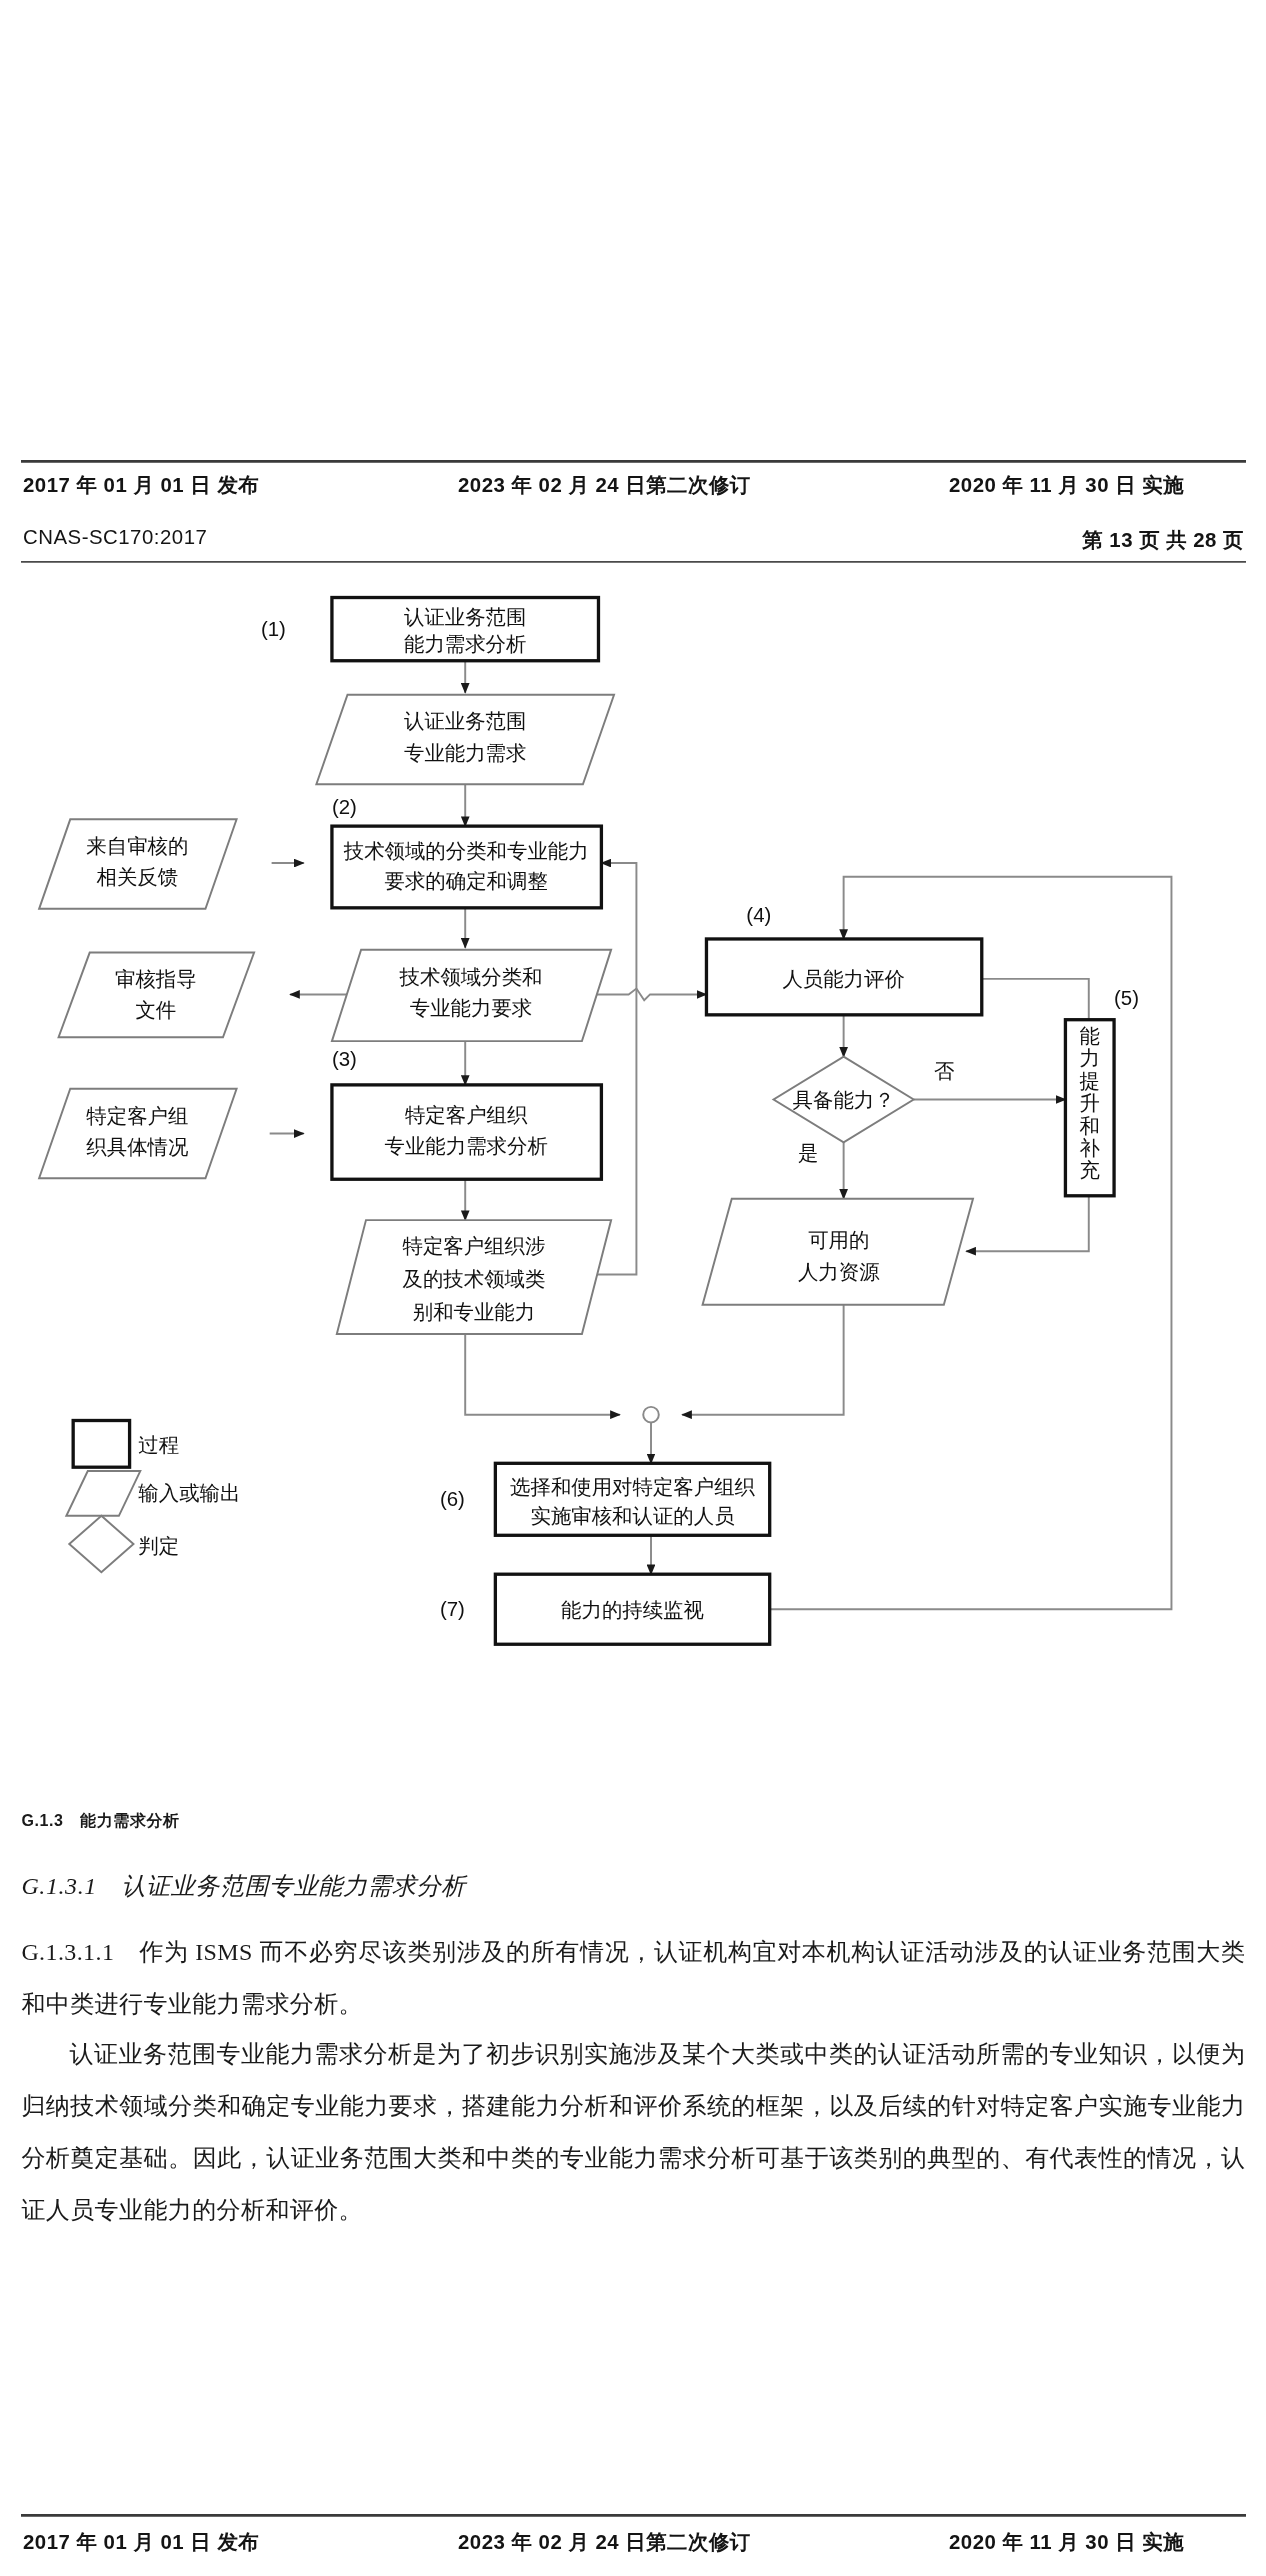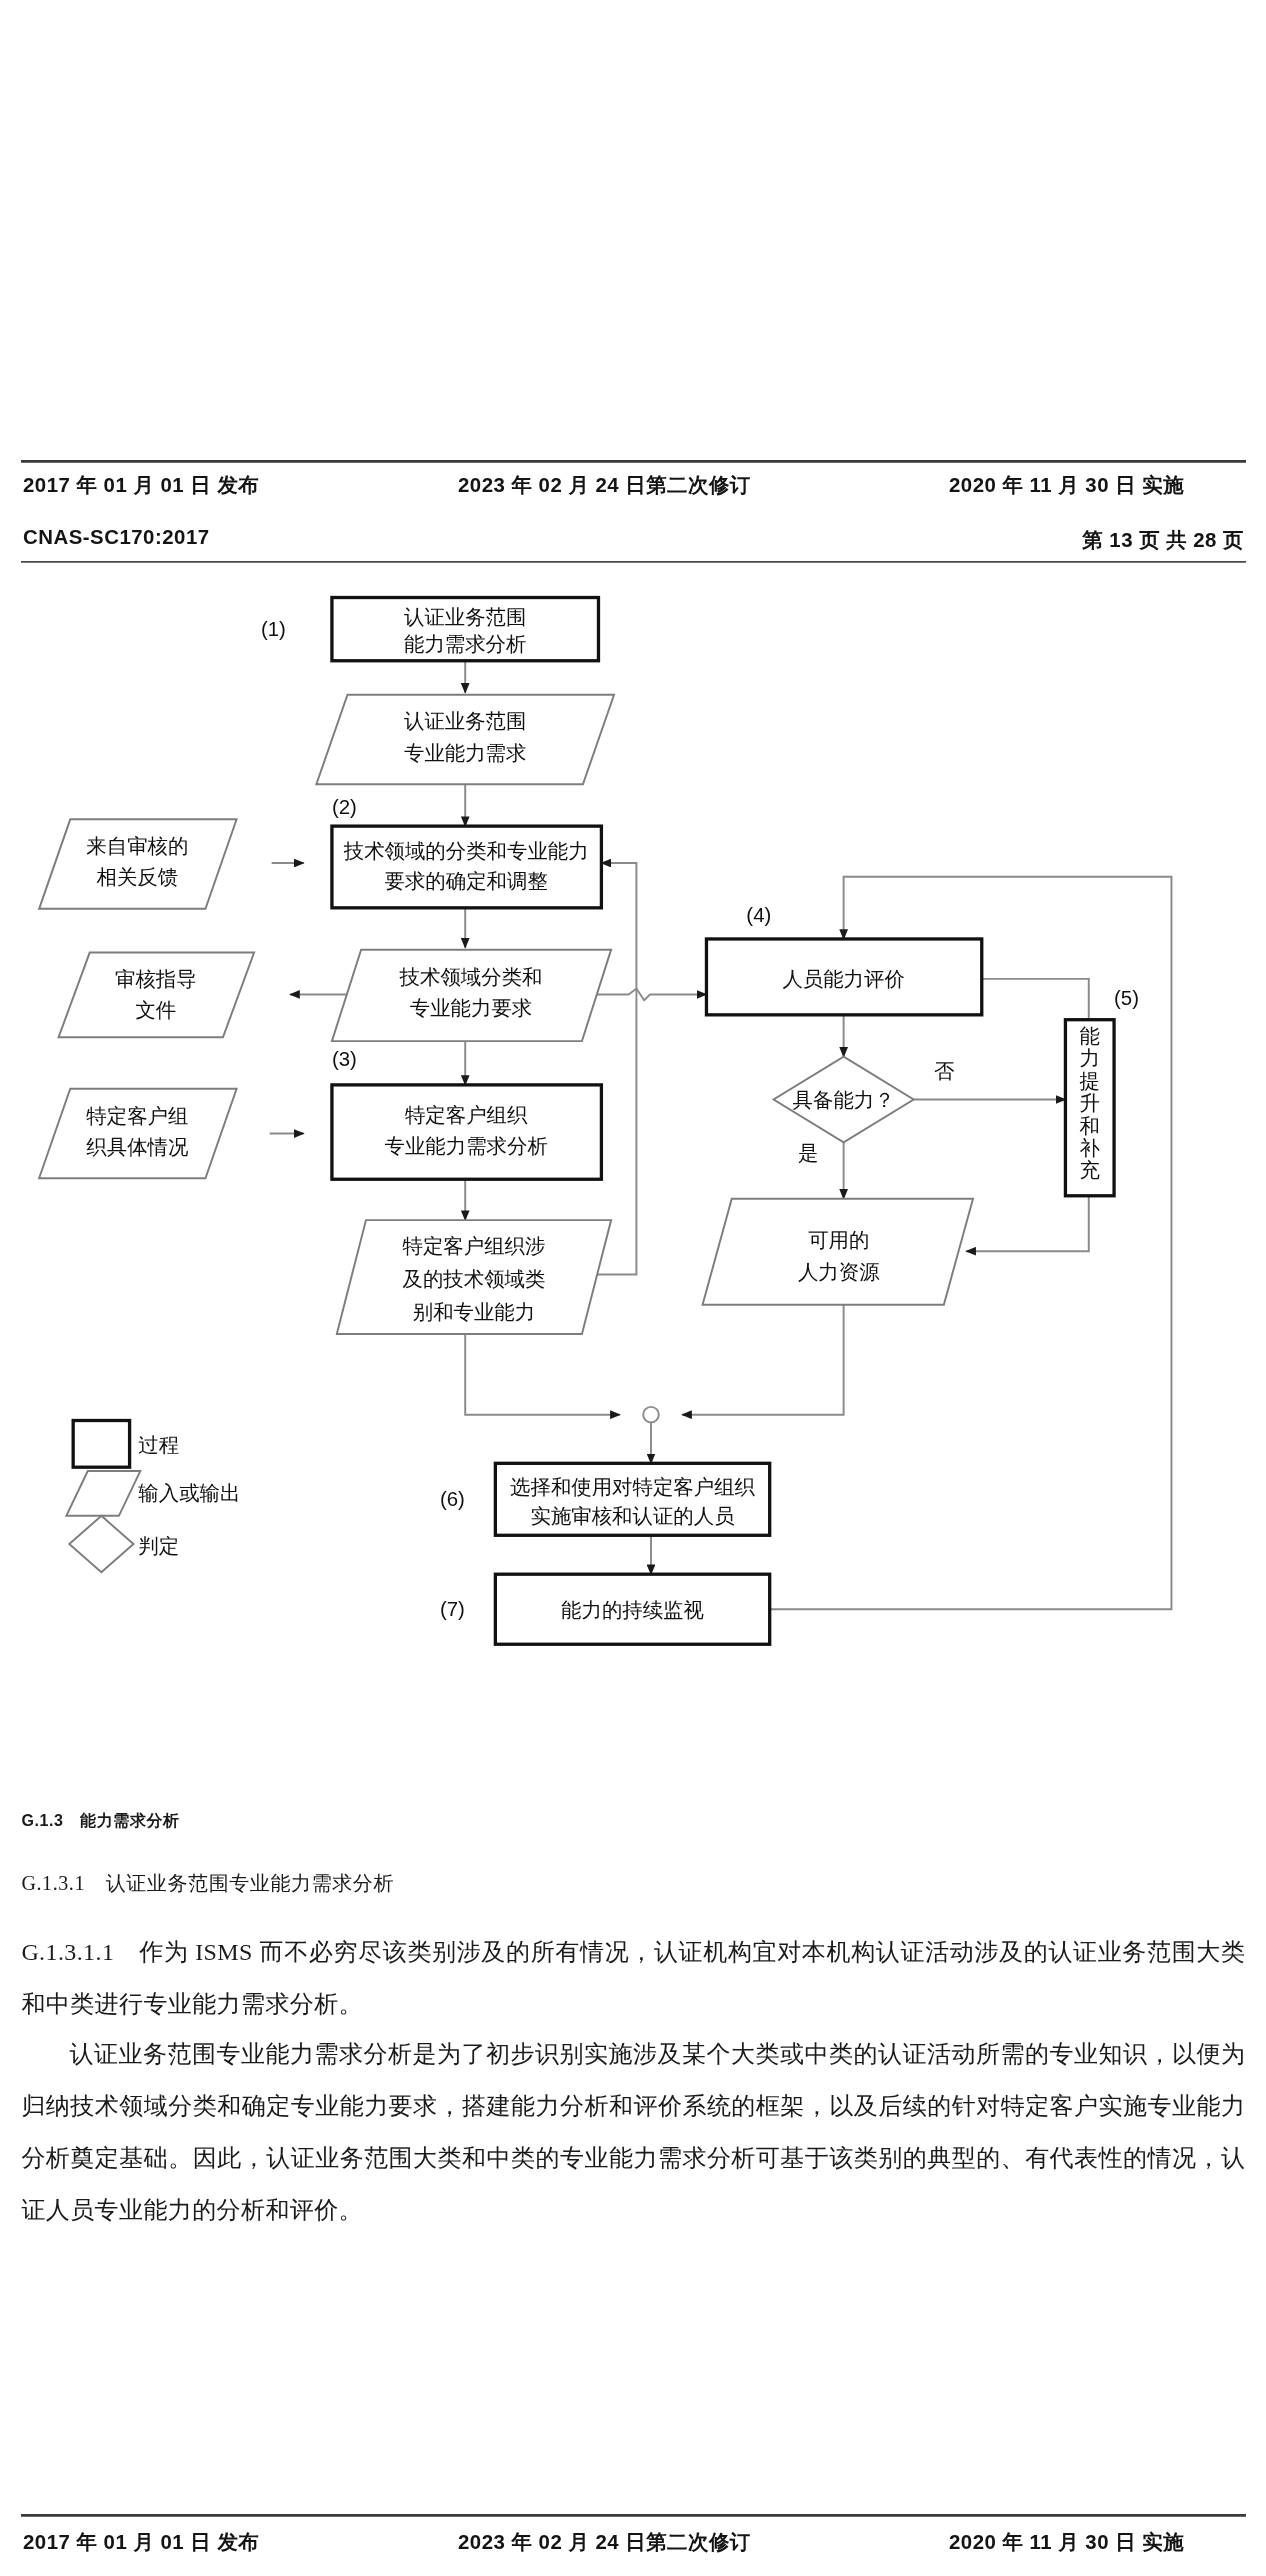--- a/index.html
+++ b/index.html
@@ -43,23 +43,24 @@
   .h3{
     position:absolute;
     font-size:16px;
     font-weight:bold;
     letter-spacing:0.6px;
     white-space:nowrap;
     font-family:"Liberation Sans","DejaVu Sans",sans-serif;
   }
   .h4{
     position:absolute;
-    font-size:20px;
+    font-size:24px;
     letter-spacing:0.6px;
     white-space:nowrap;
+    font-style:italic;
   }
   .para{
     position:absolute;
     font-size:24px;
     line-height:52px;
     letter-spacing:0.4px;
     text-align:justify;
     text-justify:inter-character;
   }
   .caption{
@@ -102,21 +103,21 @@
 </head>
 <body>
 
 <div class="page">
 
   <div class="rule" style="top:460px;"></div>
   <div class="runline" style="left:23px; top:471px;">2017 年 01 月 01 日  发布</div>
   <div class="runline" style="left:458px; top:471px;">2023 年 02 月 24 日第二次修订</div>
   <div class="runline" style="left:949px; top:471px;">2020 年 11 月 30 日  实施</div>
 
-  <div class="runline" style="left:23px; top:526px; font-weight:700;">CNAS-SC170:2017</div>
+  <div class="runline" style="left:23px; top:526px; font-weight:400;">CNAS-SC170:2017</div>
   <div class="runline" style="right:23px; top:526px; font-weight:600;">第 13 页  共 28 页</div>
   <div class="rule thin" style="top:561px;"></div>
 
   <div id="flow">
     <svg width="1267" height="1109" viewBox="0 0 1302 1140" xmlns="http://www.w3.org/2000/svg">
       <defs>
         <marker id="ah" markerWidth="11" markerHeight="9" refX="10" refY="4.5" orient="auto" markerUnits="userSpaceOnUse">
           <path d="M0,0 L11,4.5 L0,9 z" fill="#1a1a1a"></path>
         </marker>
       </defs>

